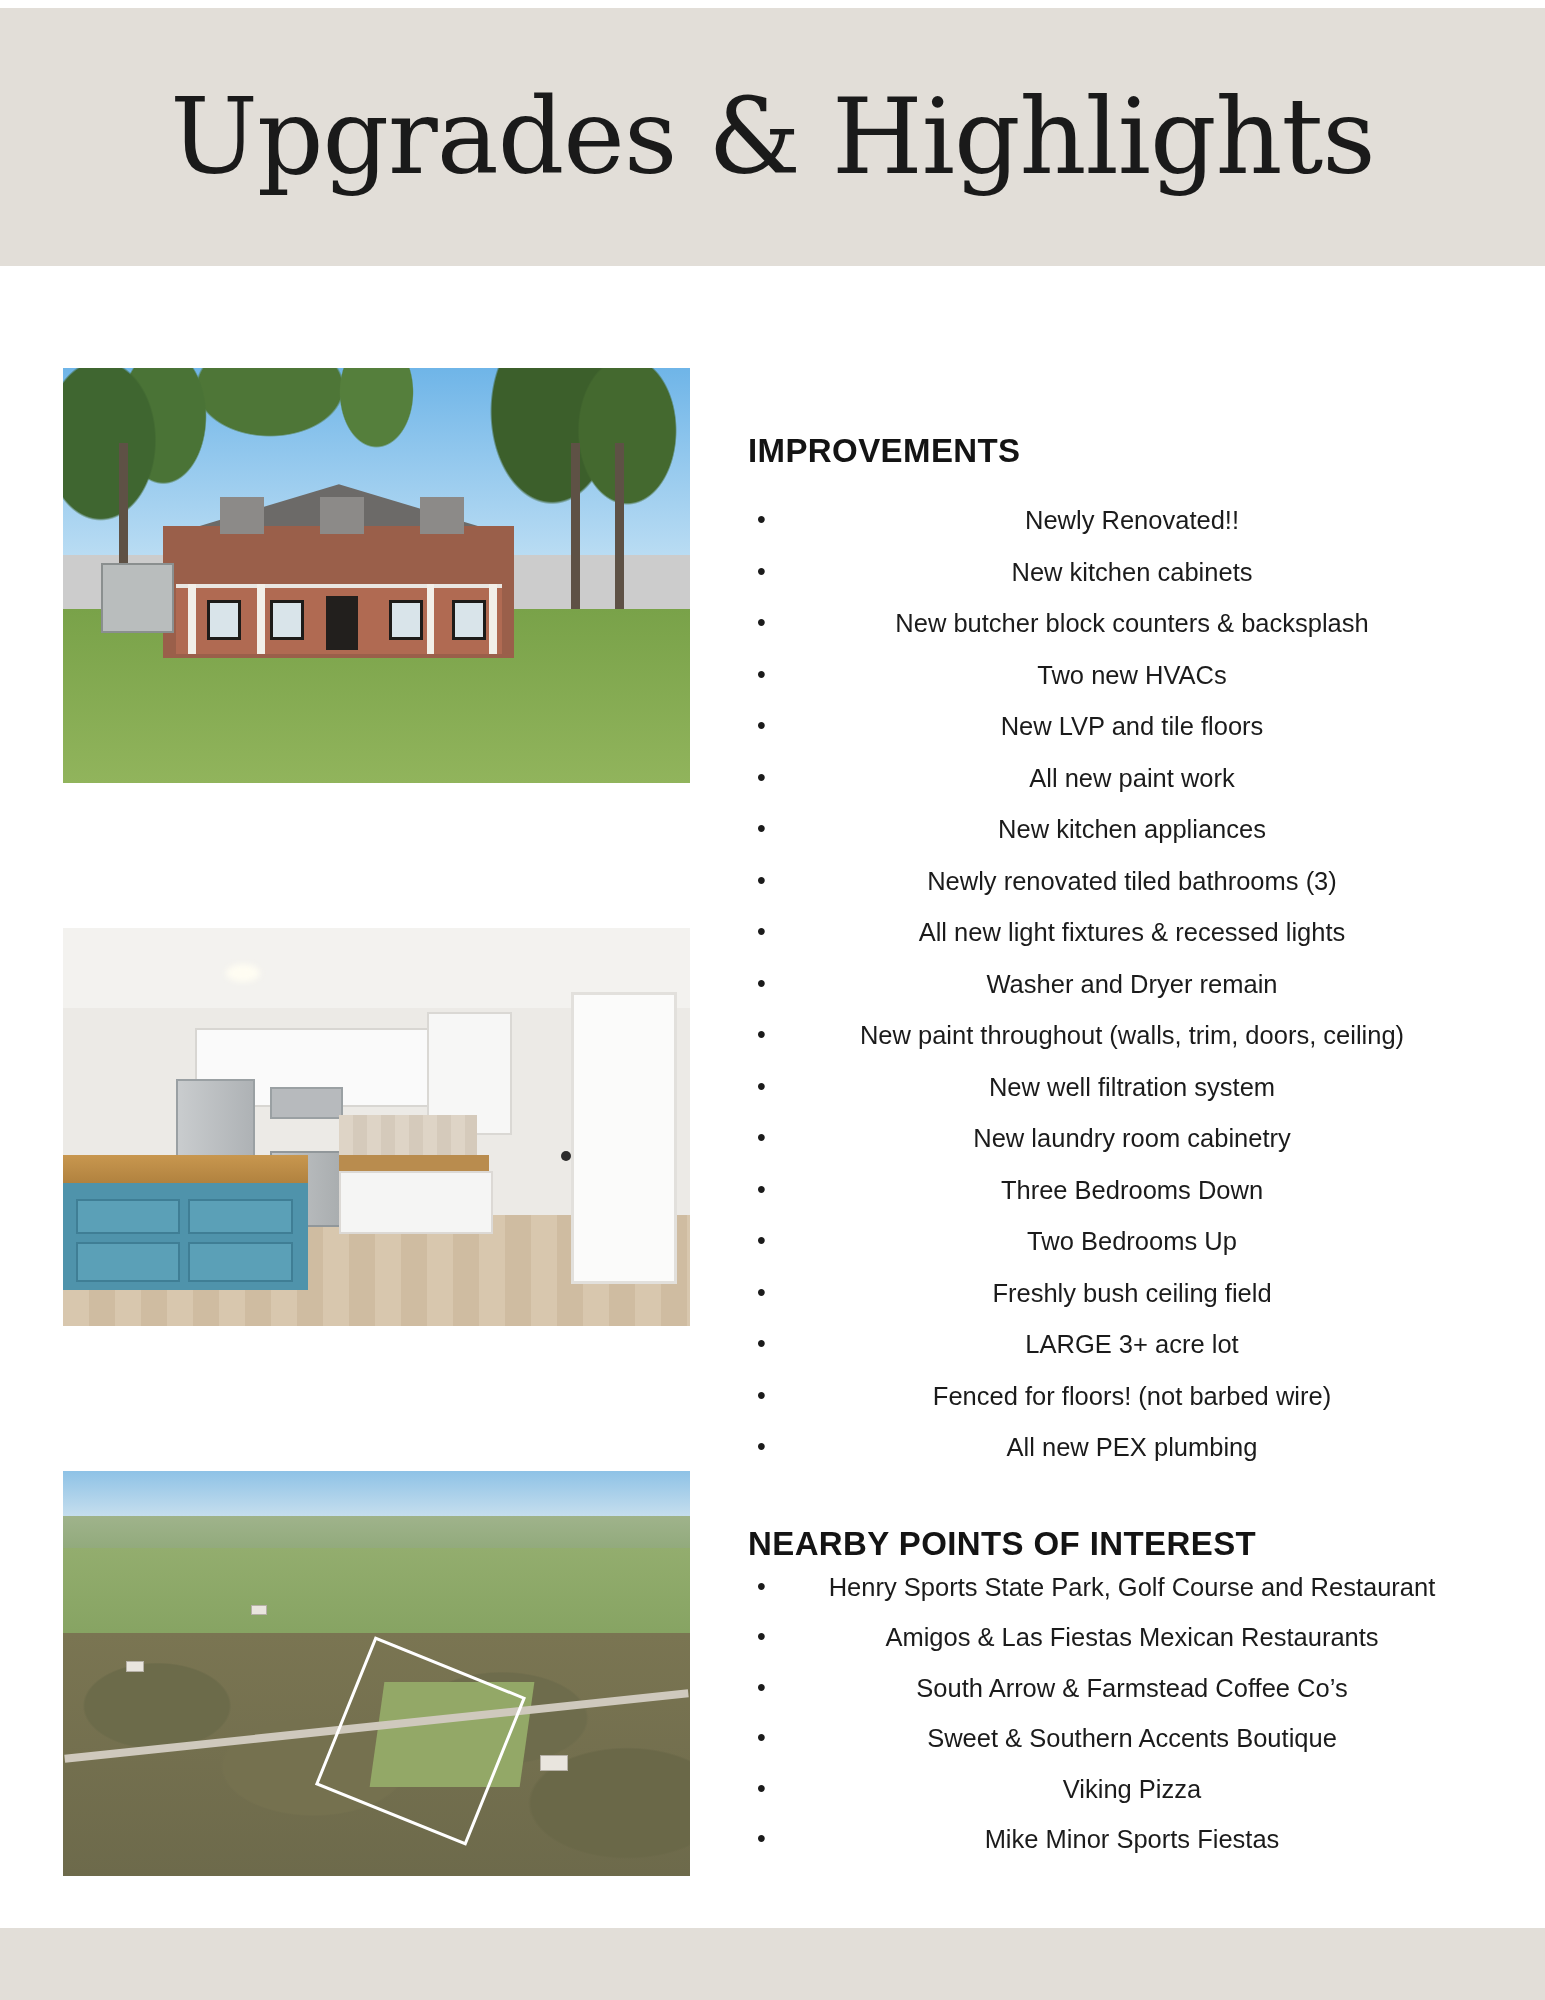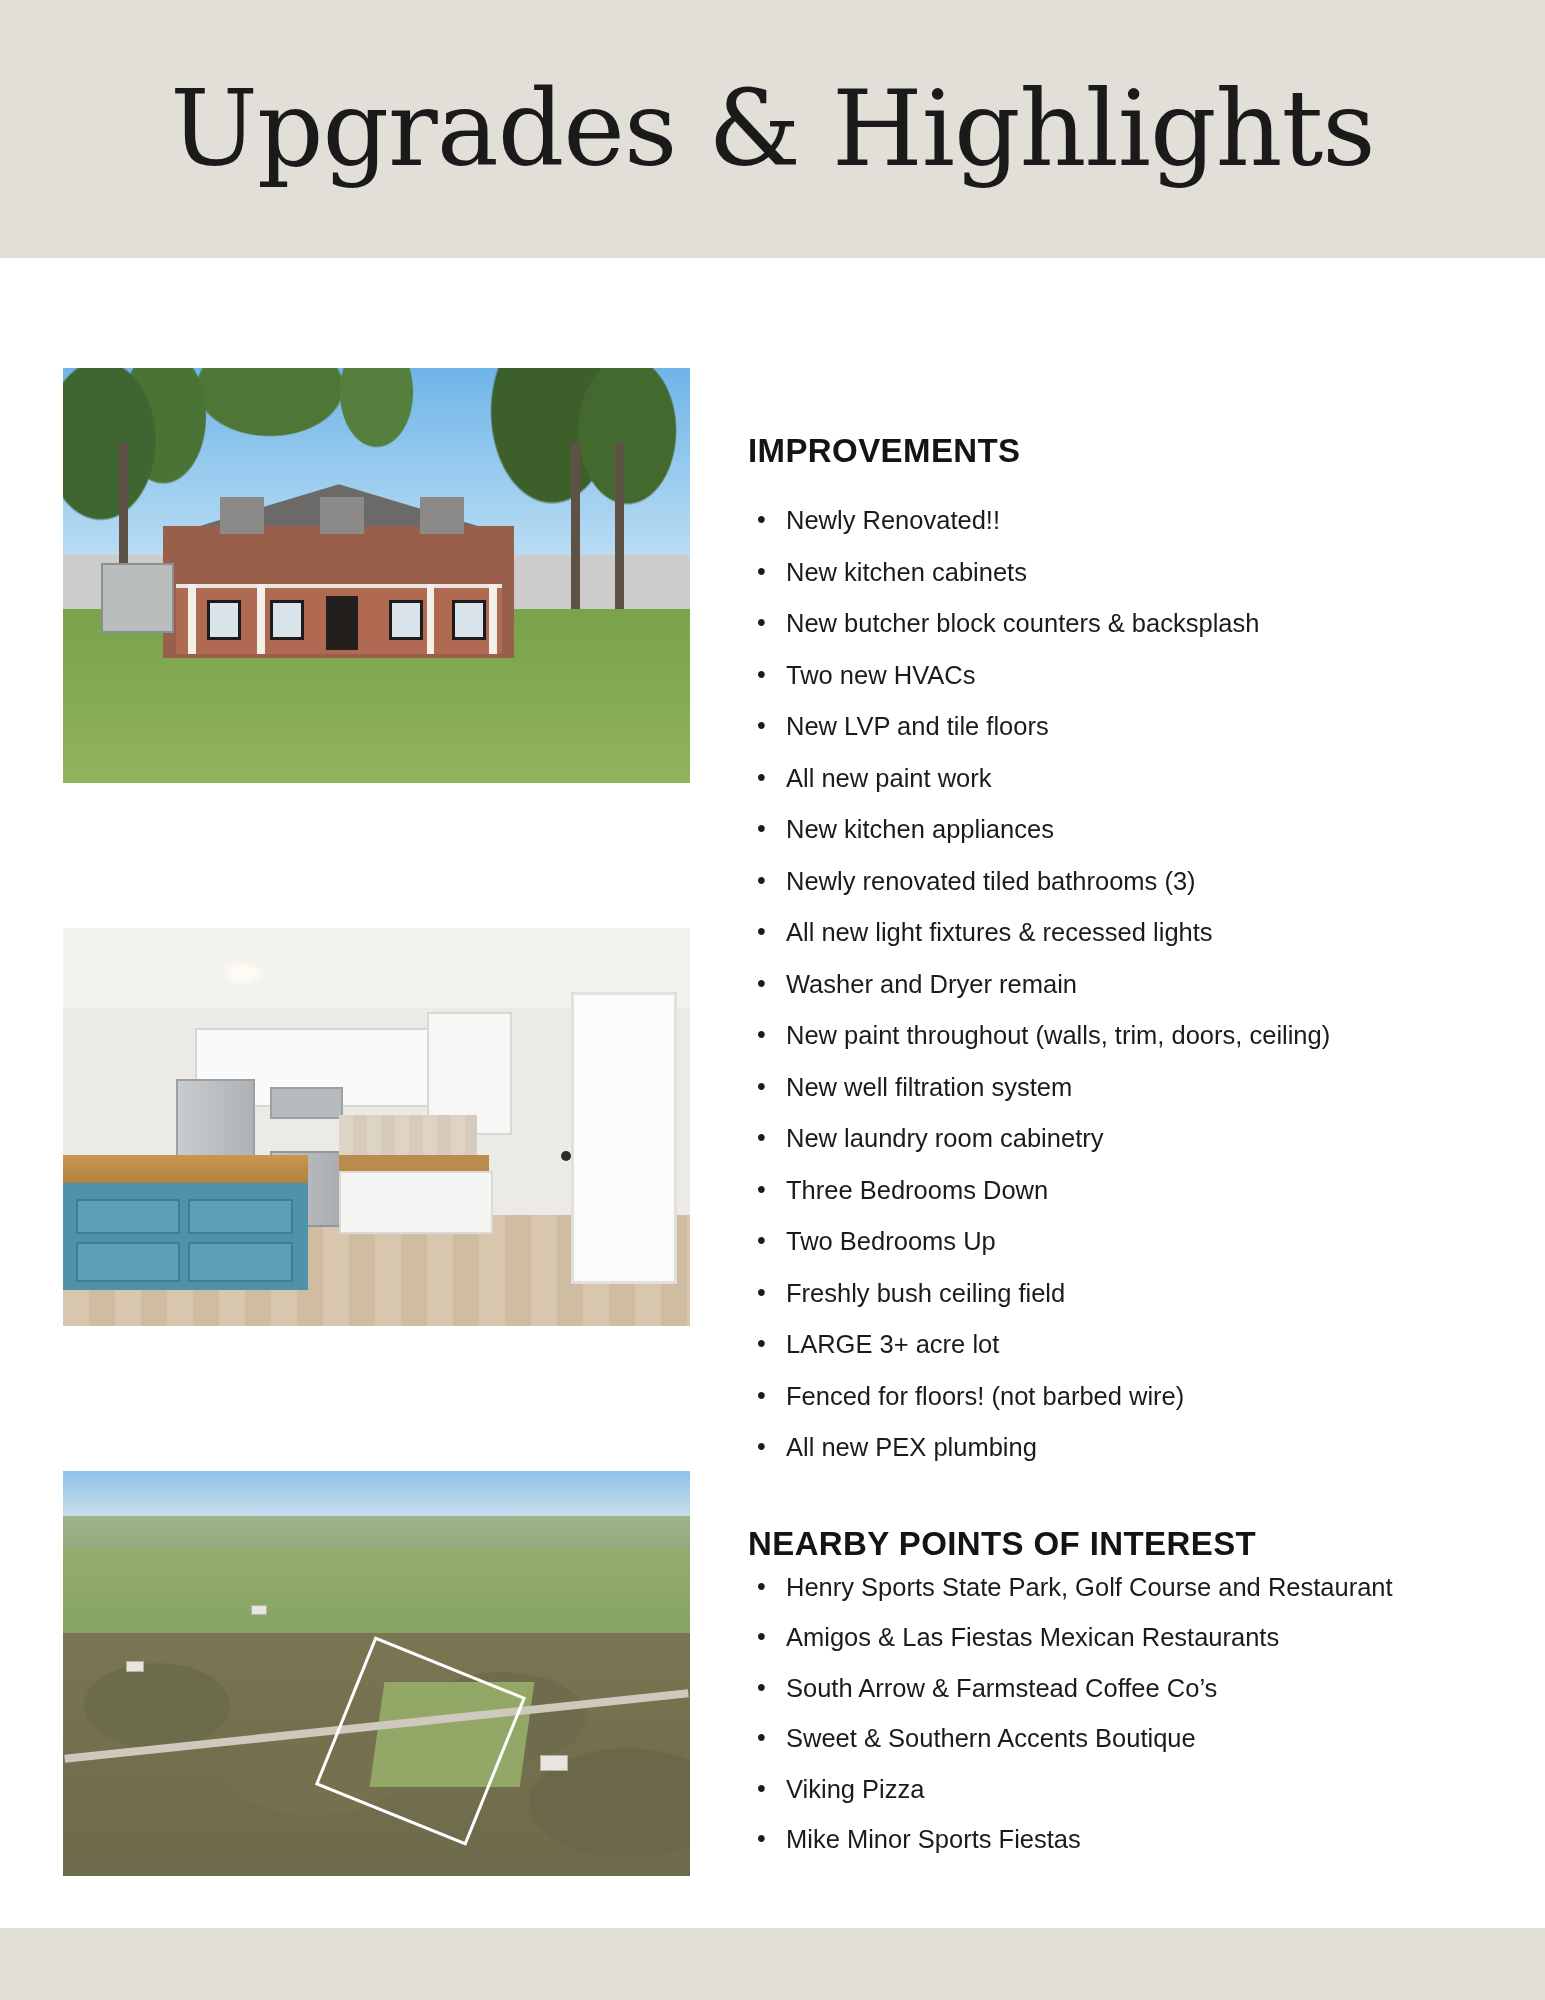--- a/index.html
+++ b/index.html
@@ -16,21 +16,21 @@
   }
   .page {
     position: absolute;
     inset: 0;
     background: #ffffff;
   }
   
   .header-band {
     position: absolute;
     left: 0;
-    top: 0;
+    top: 8px;
     width: 1545px;
     height: 258px;
     background: #e2ded8;
     display: flex;
     align-items: center;
     justify-content: center;
   }
   .header-title {
     font-family: "DejaVu Serif", "Liberation Serif", serif;
     font-size: 104px;
@@ -231,20 +231,21 @@
     margin: 0 0 38px 0;
   }
   .section-title.second {
     margin-top: 64px;
     margin-bottom: 12px;
   }
   ul.bullets {
     list-style: none;
     margin: 0;
     padding: 0;
+    text-align: center;
   }
   ul.bullets li {
     position: relative;
     padding-left: 38px;
     font-size: 25.5px;
     line-height: 1.0;
     color: #1b1b1b;
     margin-bottom: 26px;
     font-family: "Liberation Sans", sans-serif;
   }

